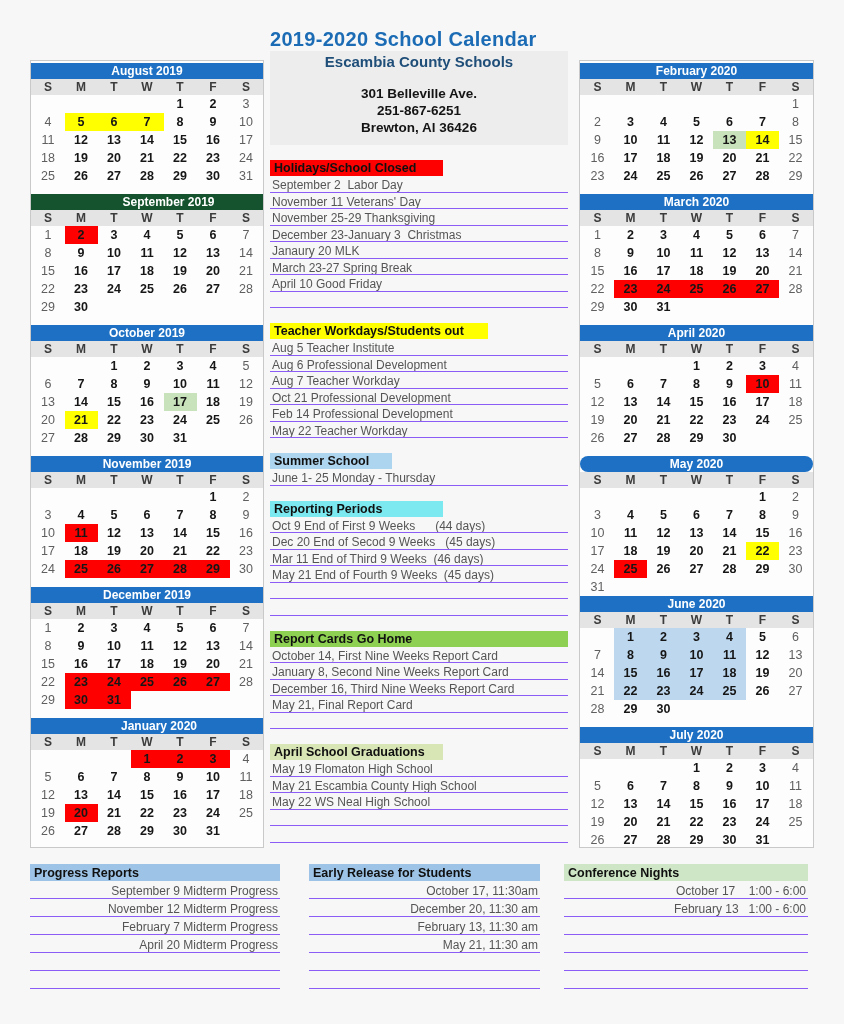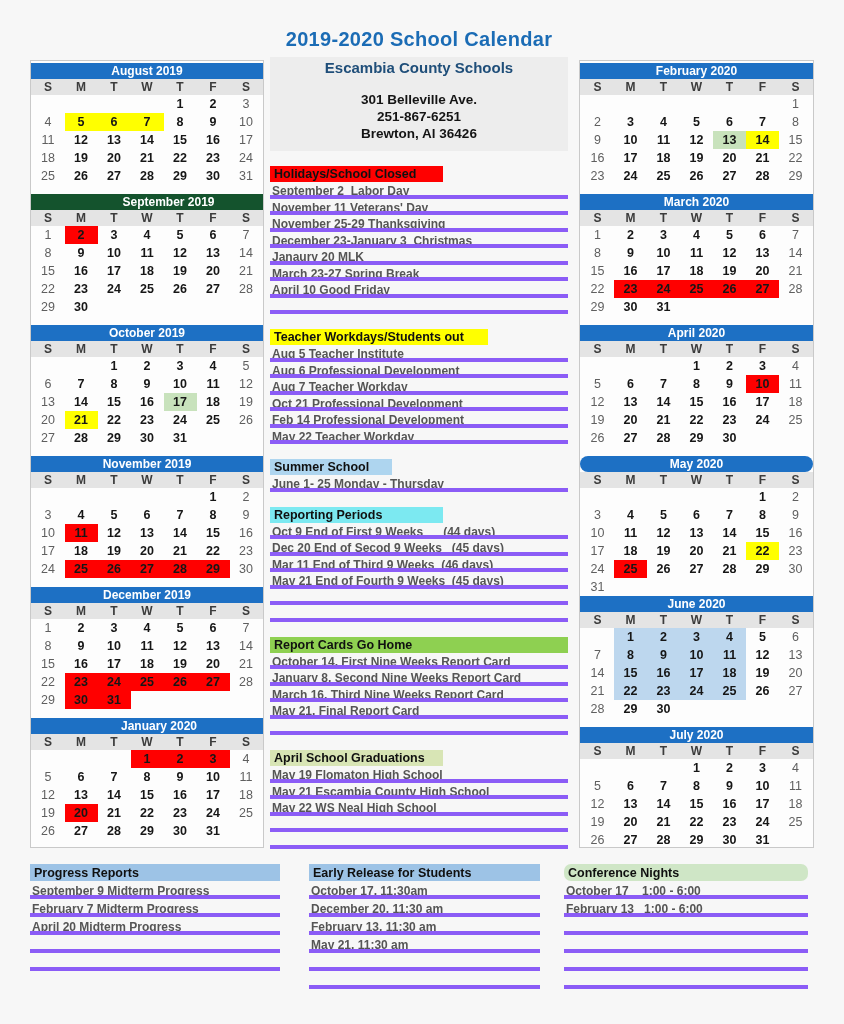--- a/index.html
+++ b/index.html
@@ -28,44 +28,43 @@
     font-size:12px;color:#3c3c3c;font-weight:bold;
   }
   .date-cell{
     width:33px;height:18px;line-height:18px;text-align:center;font-size:12.5px;
   }
   .date-cell.wd{font-weight:bold;color:#161616;}
   .date-cell.we{color:#5f5f5f;}
 
   #center{position:absolute;left:270px;top:28px;width:298px;}
   .page-title{
-    font-size:20px;font-weight:bold;color:#1b6cb5;text-align:center;
-    margin:0 0 6px 0;letter-spacing:.3px;
+    font-size:20px;font-weight:bold;color:#1b6cb5;
+    margin:0 0 0 0;letter-spacing:.3px;
   }
   .school-box{background:#ededed;text-align:center;padding:2px 0 9px;}
   .school-name{font-size:15px;font-weight:bold;color:#1f4e79;margin-bottom:15px;}
   .school-line{font-size:13.5px;font-weight:bold;color:#141414;line-height:17px;}
 
   .section{margin-top:15px;}
   .section-header{
     font-size:12.5px;font-weight:bold;color:#101010;
     padding:1px 4px 0;box-sizing:border-box;height:16px;line-height:15px;
     white-space:nowrap;overflow:visible;
   }
   .line{
-    box-sizing:border-box;height:16.5px;border-bottom:4px solid #8b5cf6;
+    box-sizing:border-box;height:16.5px;border-bottom:1px solid #8b5cf6;
     font-size:12px;color:#555;padding:2px 2px 0;white-space:pre;
     overflow:hidden;
-    font-weight:bold;
   }
   .line.empty{height:16.5px;}
 
   #bottom{position:absolute;left:30px;top:864px;width:782px;display:flex;}
   .bcol{margin-top:0;}
-  .bcol .line{height:18px;padding-top:3px;}
+  .bcol .line{height:18px;padding-top:3px;text-align:right;}
   .bcol-0{width:250px;margin-right:29px;}
   .bcol-1{width:231px;margin-right:24px;}
   .bcol-2{width:244px;}
   .bcol .section-header{height:17px;line-height:16px;}
 </style>
 </head>
 <body>
 
 <div class="panel" id="left-months">
     <div class="month">
@@ -451,21 +450,21 @@
         <div class="line">Dec 20 End of Secod 9 Weeks   (45 days)</div>
         <div class="line">Mar 11 End of Third 9 Weeks  (46 days)</div>
         <div class="line">May 21 End of Fourth 9 Weeks  (45 days)</div>
         <div class="line empty"></div>
         <div class="line empty"></div>
       </div>
       <div class="section">
         <div class="section-header" style="background: rgb(142, 208, 81); width: 100%;">Report Cards Go Home</div>
         <div class="line">October 14, First Nine Weeks Report Card</div>
         <div class="line">January 8, Second Nine Weeks Report Card</div>
-        <div class="line">March 16, Third Nine Weeks Report Card</div>
+        <div class="line">December 16, Third Nine Weeks Report Card</div>
         <div class="line">May 21, Final Report Card</div>
         <div class="line empty"></div>
       </div>
       <div class="section">
         <div class="section-header" style="background: rgb(216, 229, 181); width: 58%;">April School Graduations</div>
         <div class="line">May 19 Flomaton High School</div>
         <div class="line">May 21 Escambia County High School</div>
         <div class="line">May 22 WS Neal High School</div>
         <div class="line empty"></div>
         <div class="line empty"></div>
@@ -824,36 +823,37 @@
         <span class="date-cell wd">31</span>
         <span class="date-cell we"></span>
       </div>
     </div>
   </div>
 
 <div id="bottom">
     <div class="section bcol bcol-0">
       <div class="section-header" style="background: rgb(157, 195, 230); width: 100%;">Progress Reports</div>
       <div class="line">September 9 Midterm Progress</div>
+      <div class="line">November 12 Midterm Progress</div>
       <div class="line">February 7 Midterm Progress</div>
       <div class="line">April 20 Midterm Progress</div>
       <div class="line empty"></div>
       <div class="line empty"></div>
     </div>
     <div class="section bcol bcol-1">
       <div class="section-header" style="background: rgb(157, 195, 230); width: 100%;">Early Release for Students</div>
       <div class="line">October 17, 11:30am</div>
       <div class="line">December 20, 11:30 am</div>
       <div class="line">February 13, 11:30 am</div>
       <div class="line">May 21, 11:30 am</div>
       <div class="line empty"></div>
       <div class="line empty"></div>
     </div>
     <div class="section bcol bcol-2">
-      <div class="section-header" style="background: rgb(207, 230, 198); width: 100%; border-radius: 7px;">Conference Nights</div>
+      <div class="section-header" style="background: rgb(207, 230, 198); width: 100%;">Conference Nights</div>
       <div class="line">October 17    1:00 - 6:00</div>
       <div class="line">February 13   1:00 - 6:00</div>
       <div class="line empty"></div>
       <div class="line empty"></div>
       <div class="line empty"></div>
       <div class="line empty"></div>
     </div>
   </div>
 
 </body></html>

